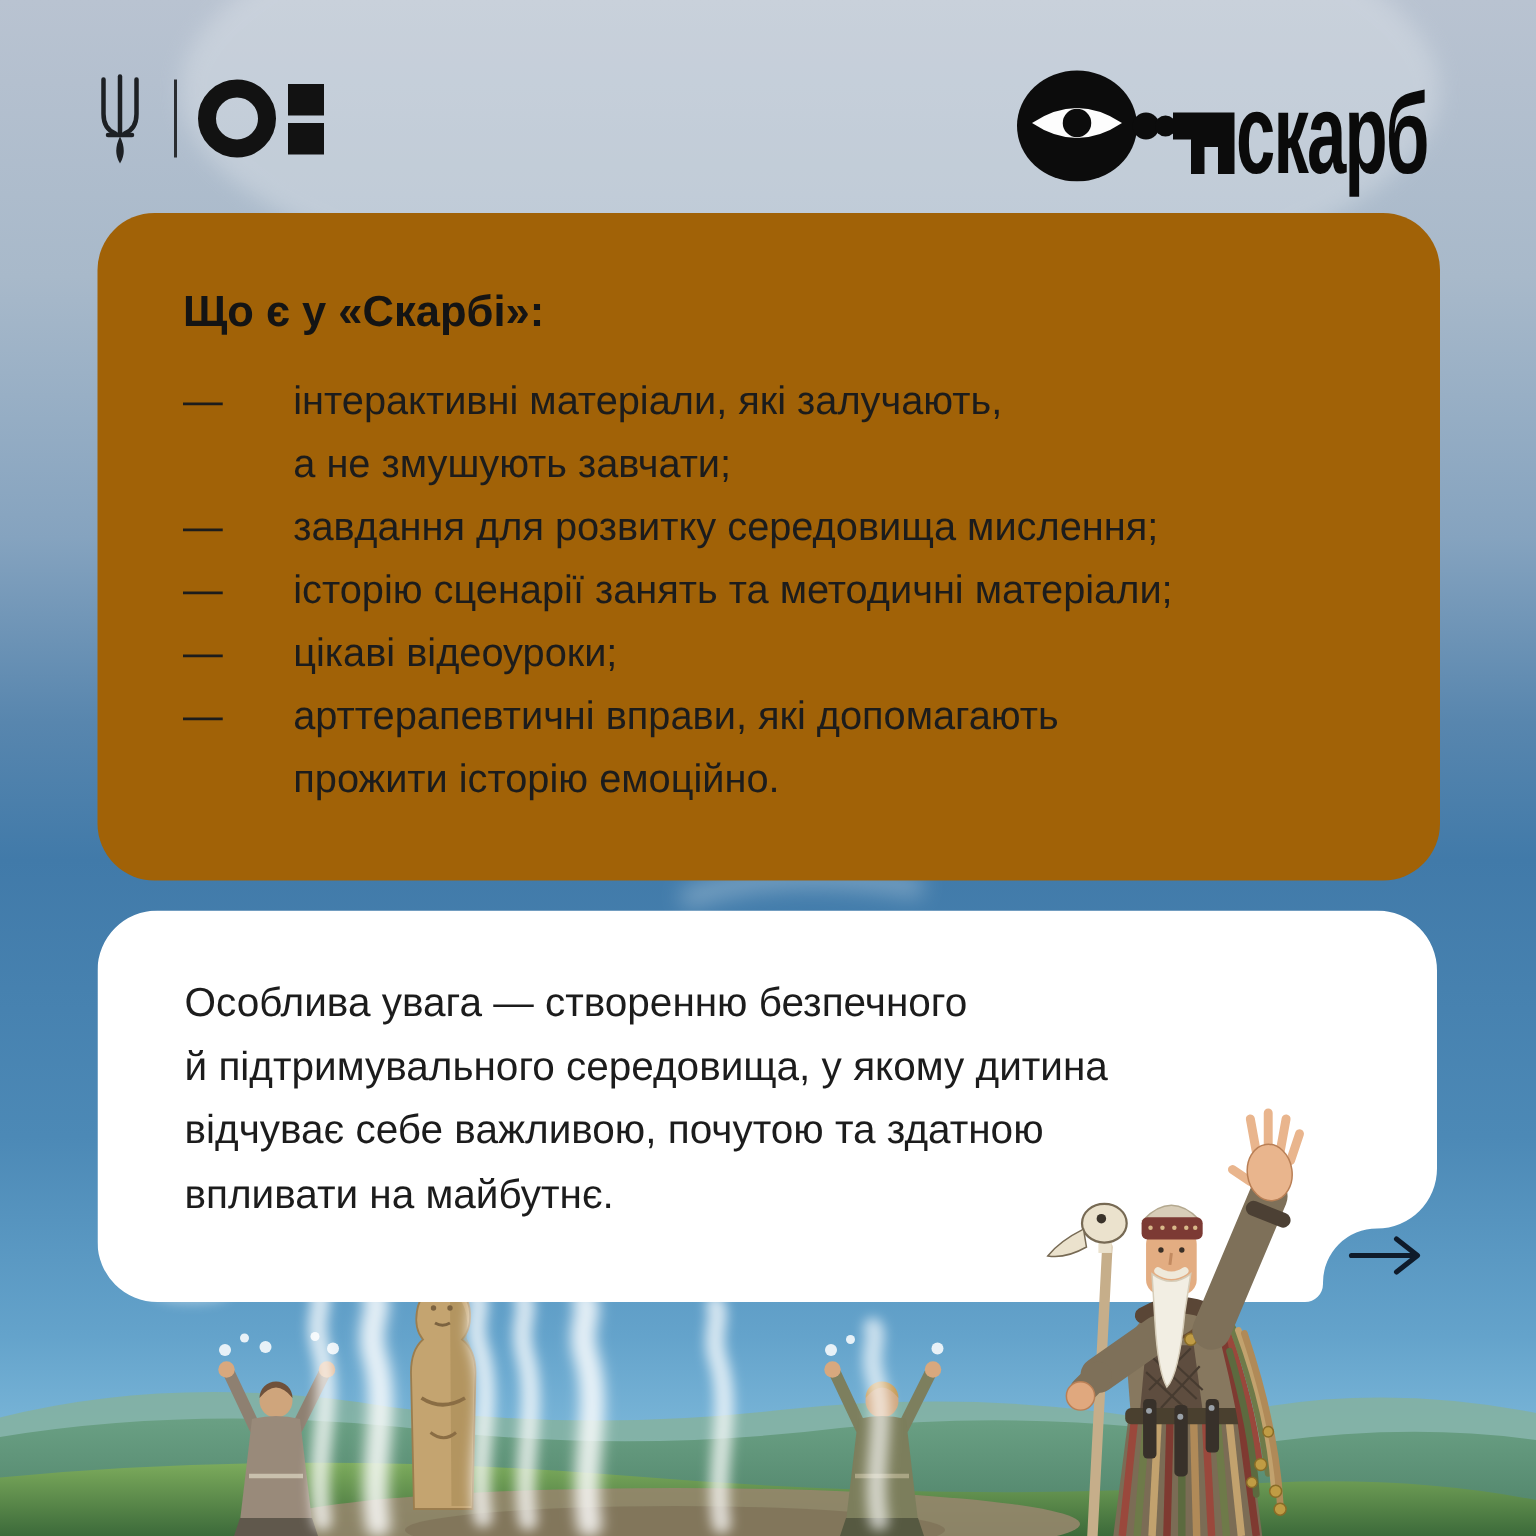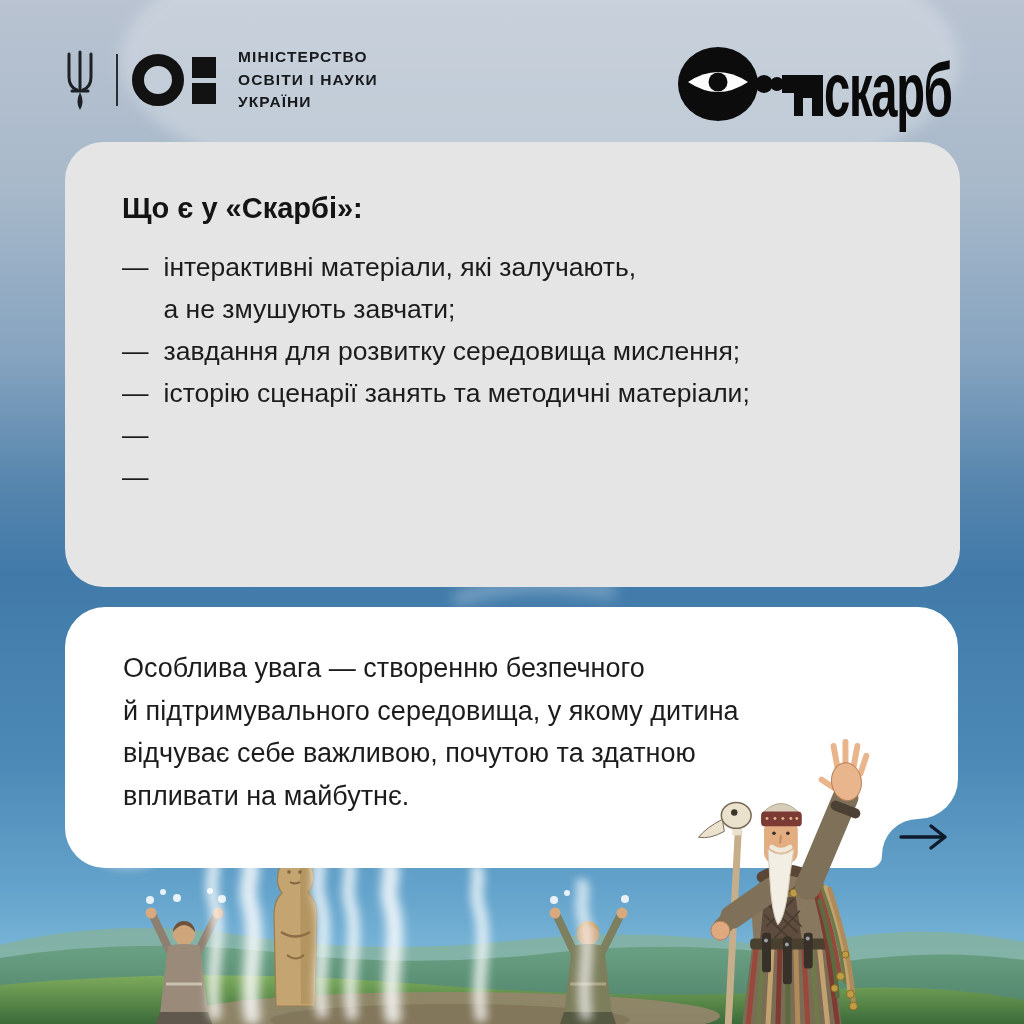--- a/index.html
+++ b/index.html
@@ -16,28 +16,28 @@
     letter-spacing:1.1px;color:#17191c;margin-left:20px;
   }
   .skarb-logo{position:absolute;left:676px;top:46px;width:320px;height:80px;z-index:2;}
   .skarb-word{
     position:absolute;left:148px;top:-16px;font-size:76px;font-weight:bold;color:#0a0a0a;
     letter-spacing:-2px;transform:scaleX(0.62);transform-origin:left top;line-height:120px;
   }
   
   .card1{
     position:absolute;left:65px;top:142px;width:895px;height:445px;z-index:3;
-    background:#e5e5e5;border-radius:38px;box-sizing:border-box;
+    background:#a16207;border-radius:38px;box-sizing:border-box;
     padding:50px 27px 0 57px;color:#1c1c1c;
   }
   .card1 h2{margin:0 0 21px 0;font-size:29px;font-weight:bold;color:#141414;}
   .card1 ul{list-style:none;margin:0;padding:0;font-size:26.5px;line-height:42px;}
   .card1 li{display:flex;gap:15px;margin:0;}
   .card1 .dash{flex-shrink:0;}
-  .card1 .item-text{white-space:pre-line;}
+  .card1 .item-text{white-space:pre-line;margin-left:32px;}
   .card2-wrap{position:absolute;left:65px;top:607px;width:950px;height:261px;z-index:3;}
   .card2-shape{position:absolute;inset:0;}
   .card2-text{
     position:absolute;left:58px;top:40px;width:800px;margin:0;
     font-size:27px;line-height:42.5px;color:#1c1c1c;white-space:pre-line;
   }
   .next-arrow{position:absolute;left:898px;top:822px;z-index:6;cursor:pointer;background:none;border:none;padding:0;}
   .elder{position:absolute;left:650px;top:736px;z-index:5;}
 </style>
 </head>
@@ -153,23 +153,20 @@
         <path d="M10,44 H26"></path>
       </g>
       <path d="M18,45 Q13,55 18,63 Q23,55 18,45 Z" fill="#1d2024"></path>
     </svg>
     <div class="gov-divider"></div>
     <svg width="86" height="58" viewBox="0 0 86 58">
       <circle cx="26" cy="29" r="20" stroke="#121212" stroke-width="12" fill="none"></circle>
       <rect x="60" y="6" width="24" height="21" fill="#121212"></rect>
       <rect x="60" y="32" width="24" height="21" fill="#121212"></rect>
     </svg>
-    <div class="ministry-text">МІНІСТЕРСТВО
-ОСВІТИ І НАУКИ
-УКРАЇНИ</div>
   </div>
 
   <div class="skarb-logo">
     <svg width="150" height="75" viewBox="0 0 150 75">
       <ellipse cx="42" cy="38" rx="40" ry="37" fill="#0c0c0c"></ellipse>
       <path d="M12,36 Q42,16 72,36 Q42,56 12,36 Z" fill="#fdfdfd"></path>
       <circle cx="42" cy="36" r="9.5" fill="#0c0c0c"></circle>
       <circle cx="88" cy="38" r="9" fill="#0c0c0c"></circle>
       <circle cx="101" cy="38" r="7" fill="#0c0c0c"></circle>
       <path d="M106,29 H147 V70 H136 V52 H127 V70 H118 V47 H106 Z" fill="#0c0c0c"></path>
@@ -188,23 +185,26 @@
       <li>
         <span class="dash">—</span>
         <span class="item-text">завдання для розвитку середовища мислення;</span>
       </li>
       <li>
         <span class="dash">—</span>
         <span class="item-text">історію сценарії занять та методичні матеріали;</span>
       </li>
       <li>
         <span class="dash">—</span>
-      </li>
-      <li>
-        <span class="dash">—</span>
+        <span class="item-text">цікаві відеоуроки;</span>
+      </li>
+      <li>
+        <span class="dash">—</span>
+        <span class="item-text">арттерапевтичні вправи, які допомагають
+прожити історію емоційно.</span>
       </li>
     </ul>
   </section>
 
   <div class="card2-wrap">
     <svg class="card2-shape" width="893" height="261" viewBox="0 0 893 261">
       <path d="M40,0 H853 A40,40 0 0 1 893,40 V172 A40,40 0 0 1 853,212 A36,36 0 0 0 817,248 V249 A12,12 0 0 1 805,261 H40 A40,40 0 0 1 0,221 V40 A40,40 0 0 1 40,0 Z" fill="#ffffff"></path>
     </svg>
     <p class="card2-text">Особлива увага — створенню безпечного
 й підтримувального середовища, у якому дитина

